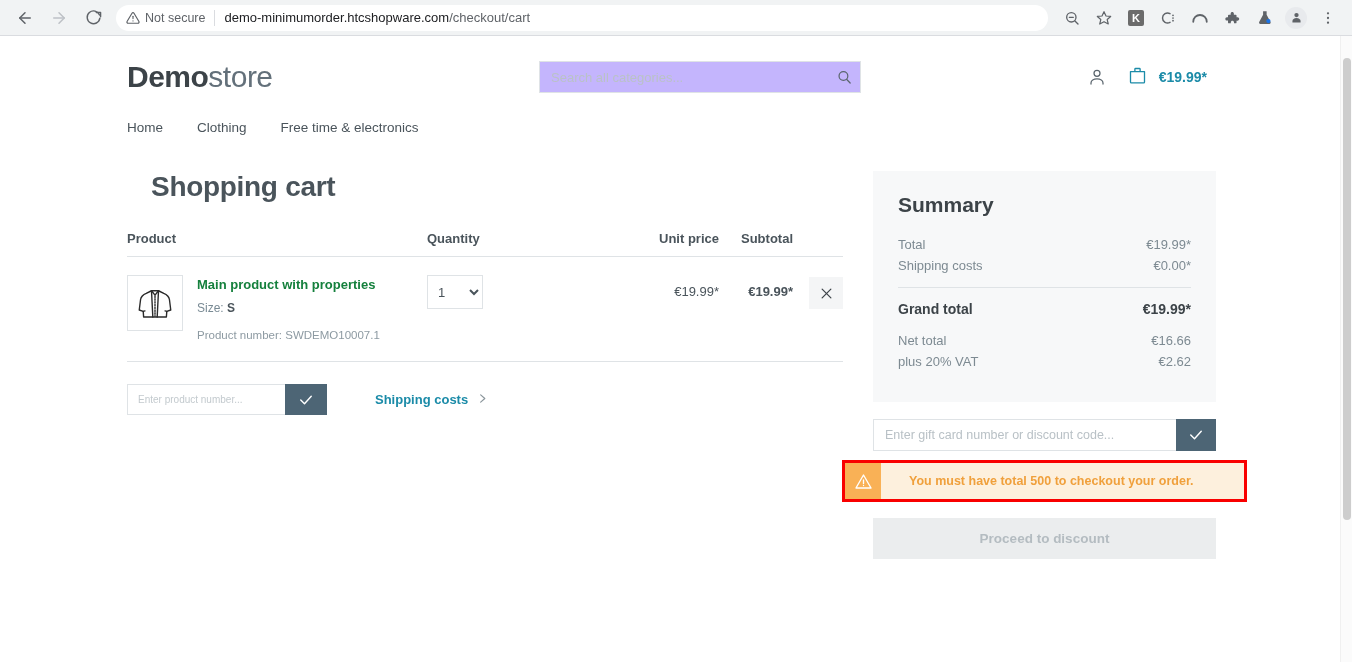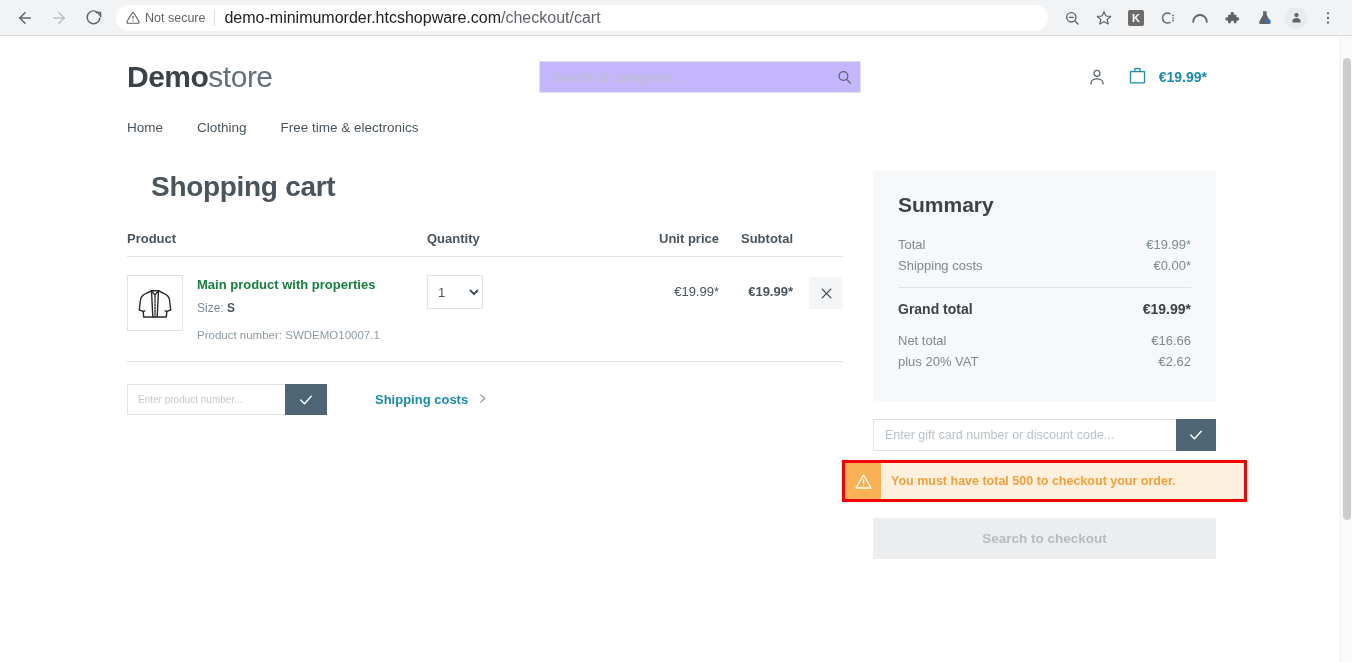--- a/index.html
+++ b/index.html
@@ -48,21 +48,21 @@
     font-size: 12.5px;
     color: #5f6368;
     white-space: nowrap;
   }
   .omnibox-divider {
     width: 1px; height: 16px; background: #dadce0;
     margin: 0 9px;
     flex: 0 0 auto;
   }
   .url-text {
-    font-size: 16px;
+    font-size: 13px;
     color: #202124;
     white-space: nowrap;
     overflow: hidden;
     text-overflow: ellipsis;
   }
   .url-text .url-path { color: #5f6368; }
 
   .chrome-icons { display: flex; align-items: center; flex: 0 0 auto; }
   .chrome-icon {
     width: 26px; height: 26px;
@@ -395,21 +395,21 @@
   }
   .alert-icon {
     width: 36px;
     background: #f9b156;
     display: flex; align-items: center; justify-content: center;
     flex: 0 0 auto;
     color: #fff;
   }
   .alert-text {
     display: flex; align-items: center;
-    padding: 8px 10px;
+    padding: 8px 28px;
     font-size: 12.5px;
     font-weight: bold;
     color: #f0a03c;
   }
 
   .checkout-btn {
     display: block;
     width: 100%;
     margin-top: 16px;
     height: 41px;
@@ -705,21 +705,21 @@
               <svg width="19" height="19" viewBox="0 0 24 24" fill="none" stroke="currentColor" stroke-width="1.7" stroke-linecap="round" stroke-linejoin="round">
                 <path d="M12 3.8 2.5 20.2h19L12 3.8z"></path>
                 <line x1="12" y1="10" x2="12" y2="14.5"></line>
                 <line x1="12" y1="17" x2="12.01" y2="17"></line>
               </svg>
             </div>
             <div class="alert-text">You must have total 500 to checkout your order.</div>
           </div>
         </div>
 
-        <button class="checkout-btn">Search to checkout</button>
+        <button class="checkout-btn">Proceed to discount</button>
       </div>
 
     </div>
   </div>
  </div>
 </div>
 
 <div class="scrollbar-track">
   <div class="scrollbar-thumb"></div>
 </div>

